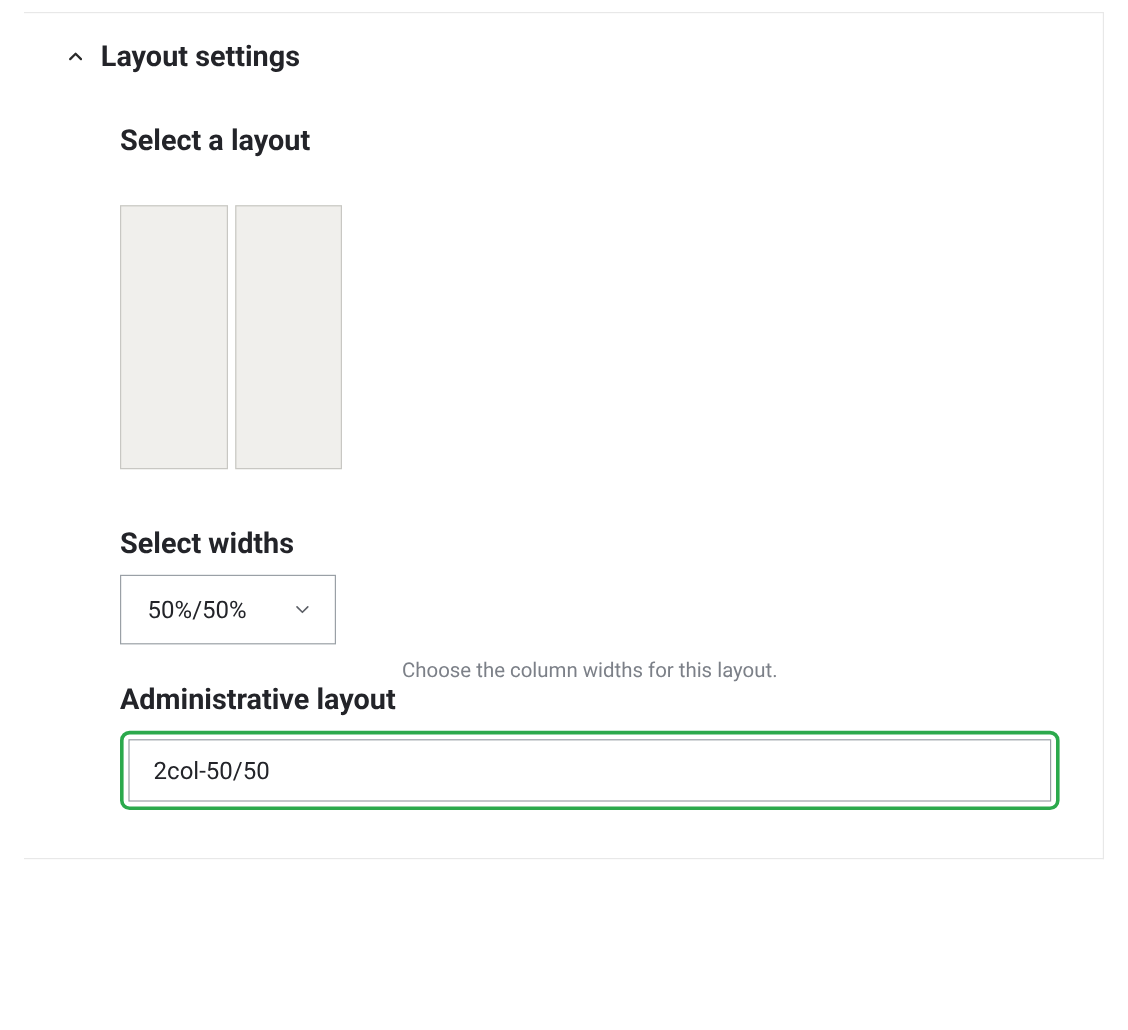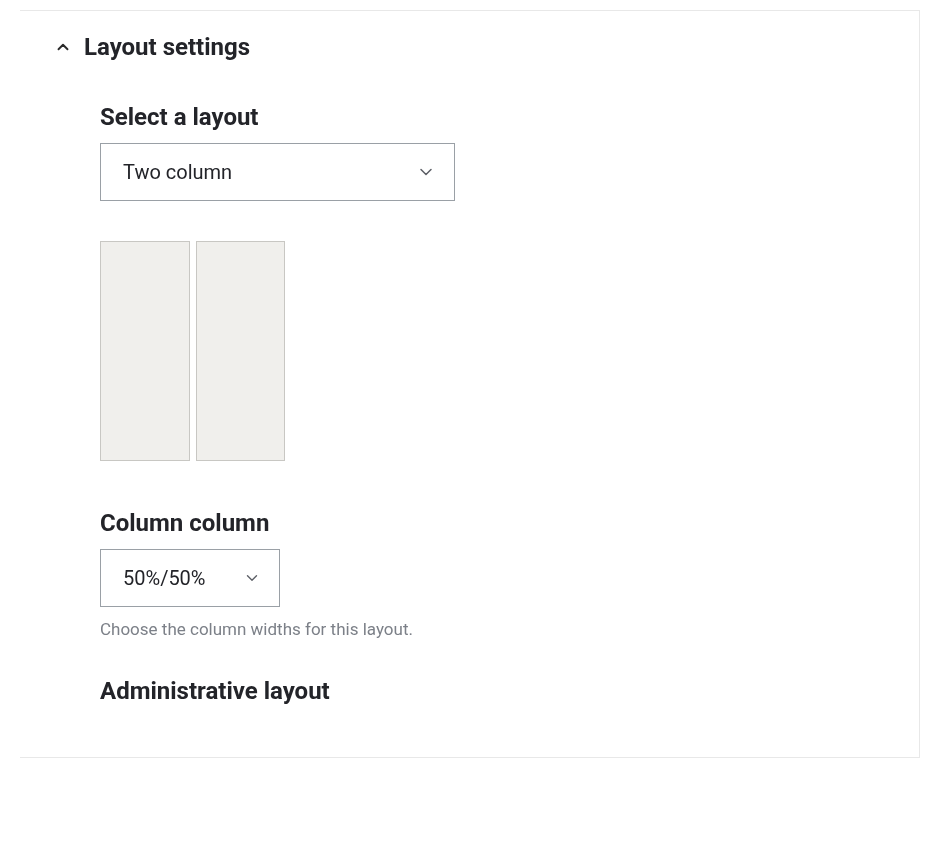--- a/index.html
+++ b/index.html
@@ -71,21 +71,21 @@
     }
     .preview .col {
       flex: 1 1 0;
       background: #f0efec;
       border: 1px solid #c8c7c3;
     }
     .help {
       margin-top: 12px;
       color: #7c8088;
       font-size: 17px;
-      margin-bottom: 38px;
+      text-align: center;
     }
     .text-input-wrap {
       border: 3px solid #2ba94c;
       border-radius: 8px;
       padding: 4px;
     }
     .text-input {
       width: 100%;
       height: 52px;
       border: 1px solid #9aa0a6;
@@ -103,40 +103,35 @@
     <span class="chev">
       <svg width="18" height="18" viewBox="0 0 24 24" fill="none" stroke="currentColor" stroke-width="2.5" stroke-linecap="round" stroke-linejoin="round">
           <polyline points="18 15 12 9 6 15"></polyline>
         </svg>
     </span>
     <h2>Layout settings</h2>
   </div>
 
   <div class="inner">
     <label class="field-label">Select a layout</label>
-    <div class="select" id="layout-select">
-      <span class="label">Two column</span>
-      <span class="chev">
-        <svg width="20" height="20" viewBox="0 0 24 24" fill="none" stroke="currentColor" stroke-width="1.8" stroke-linecap="round" stroke-linejoin="round">
-            <polyline points="6 9 12 15 18 9"></polyline>
-          </svg>
-      </span>
-    </div>
 
     <div class="preview">
       <div class="col"></div>
       <div class="col"></div>
     </div>
 
-    <label class="field-label">Column column</label>
+    <label class="field-label">Select widths</label>
     <div class="select" id="widths-select">
       <span class="label">50%/50%</span>
       <span class="chev">
         <svg width="18" height="18" viewBox="0 0 24 24" fill="none" stroke="currentColor" stroke-width="1.8" stroke-linecap="round" stroke-linejoin="round">
             <polyline points="6 9 12 15 18 9"></polyline>
           </svg>
       </span>
     </div>
     <div class="help">Choose the column widths for this layout.</div>
 
     <label class="field-label">Administrative layout</label>
+    <div class="text-input-wrap">
+      <input class="text-input" type="text" value="2col-50/50" style="">
+    </div>
   </div>
 </div>
 
 </body></html>

